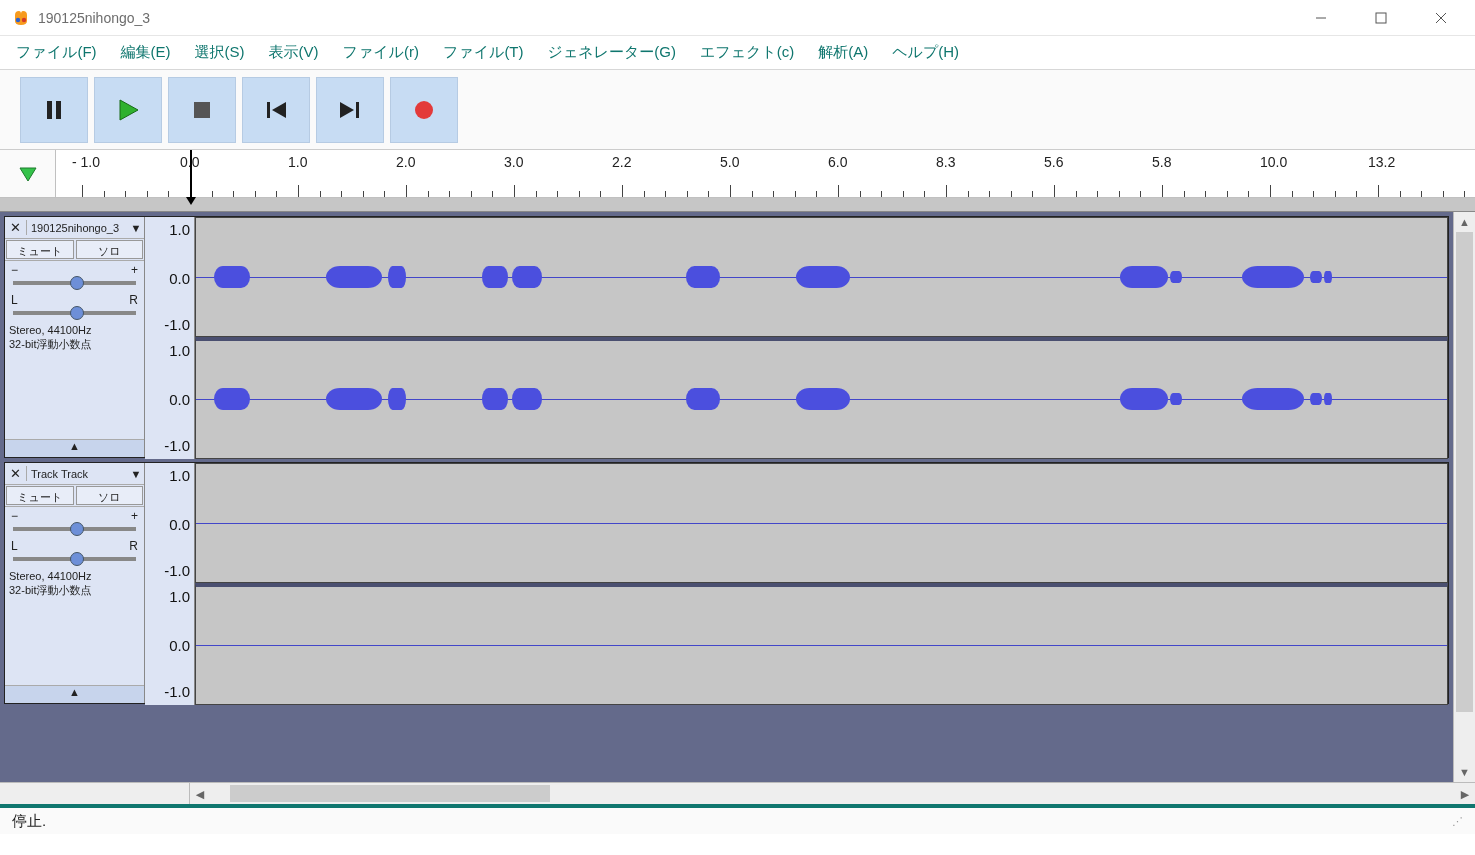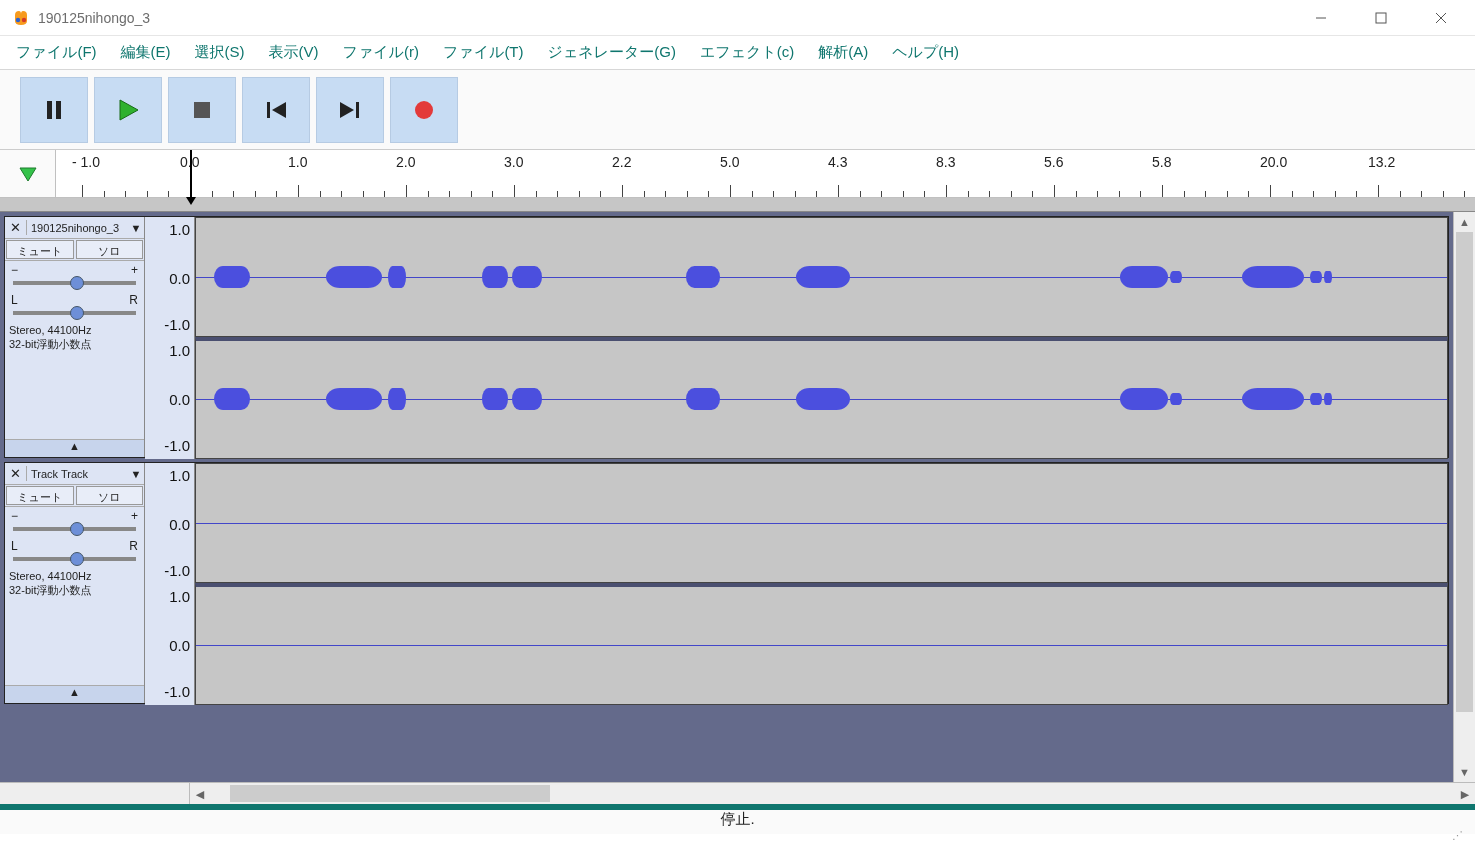--- a/index.html
+++ b/index.html
@@ -68,21 +68,21 @@
 .hscroll { height:22px; display:flex; border-top:1px solid #bbb; background:#eee;}
 .hscroll .spacer { width:190px; border-right:1px solid #bbb;}
 .hscroll .bar { flex:1; position:relative;}
 .hscroll .arrow { width:20px;text-align:center;font-size:11px;line-height:22px;color:#666;}
 .hscroll .thumb { position:absolute; top:2px;bottom:2px;left:20px;width:320px;background:#ccc;}
 
 
 .graystrip { height:14px; background:#c6c6c6; border-bottom:1px solid #888;}
 
 
-.statusbar { height:30px; display:flex;align-items:center;padding:0 12px;border-top:6px solid #0f766e;font-size:15px;color:#222;background:#fafafa;flex-direction:column;}
+.statusbar { height:30px; display:flex;align-items:center;padding:0 12px;border-top:4px solid #0f766e;font-size:15px;color:#222;background:#fafafa;}
 .statusbar .grip { margin-left:auto; font-size:11px;color:#999;}
 </style>
 </head>
 <body>
 
 <div class="titlebar">
   <span class="app-icon">
     <svg viewBox="0 0 18 18" width="18" height="18">
         <path d="M3 6 Q3 2 7 2 Q9 2 9 5 Q9 2 11 2 Q15 2 15 6 L15 12 Q15 16 9 16 Q3 16 3 12 Z" fill="#f79b1e"></path>
         <circle cx="6" cy="11" r="2.2" fill="#2a62d4"></circle>
@@ -166,25 +166,25 @@
       </svg>
   </div>
   <div class="ruler" id="ruler">
       <span class="tick-label" style="left: 16px;">- 1.0</span>
       <span class="tick-label" style="left: 124px;">0.0</span>
       <span class="tick-label" style="left: 232px;">1.0</span>
       <span class="tick-label" style="left: 340px;">2.0</span>
       <span class="tick-label" style="left: 448px;">3.0</span>
       <span class="tick-label" style="left: 556px;">2.2</span>
       <span class="tick-label" style="left: 664px;">5.0</span>
-      <span class="tick-label" style="left: 772px;">4.3</span>
+      <span class="tick-label" style="left: 772px;">6.0</span>
       <span class="tick-label" style="left: 880px;">8.3</span>
       <span class="tick-label" style="left: 988px;">5.6</span>
       <span class="tick-label" style="left: 1096px;">5.8</span>
-      <span class="tick-label" style="left: 1204px;">20.0</span>
+      <span class="tick-label" style="left: 1204px;">10.0</span>
       <span class="tick-label" style="left: 1312px;">13.2</span>
       <div class="tick-marks">
         <div style="position: absolute; bottom: 0px; width: 1px; background: rgb(68, 68, 68); left: 26px; height: 12px;"></div>
         <div style="position: absolute; bottom: 0px; width: 1px; background: rgb(68, 68, 68); left: 47.6px; height: 6px;"></div>
         <div style="position: absolute; bottom: 0px; width: 1px; background: rgb(68, 68, 68); left: 69.2px; height: 6px;"></div>
         <div style="position: absolute; bottom: 0px; width: 1px; background: rgb(68, 68, 68); left: 90.8px; height: 6px;"></div>
         <div style="position: absolute; bottom: 0px; width: 1px; background: rgb(68, 68, 68); left: 112.4px; height: 6px;"></div>
         <div style="position: absolute; bottom: 0px; width: 1px; background: rgb(68, 68, 68); left: 134px; height: 12px;"></div>
         <div style="position: absolute; bottom: 0px; width: 1px; background: rgb(68, 68, 68); left: 155.6px; height: 6px;"></div>
         <div style="position: absolute; bottom: 0px; width: 1px; background: rgb(68, 68, 68); left: 177.2px; height: 6px;"></div>

